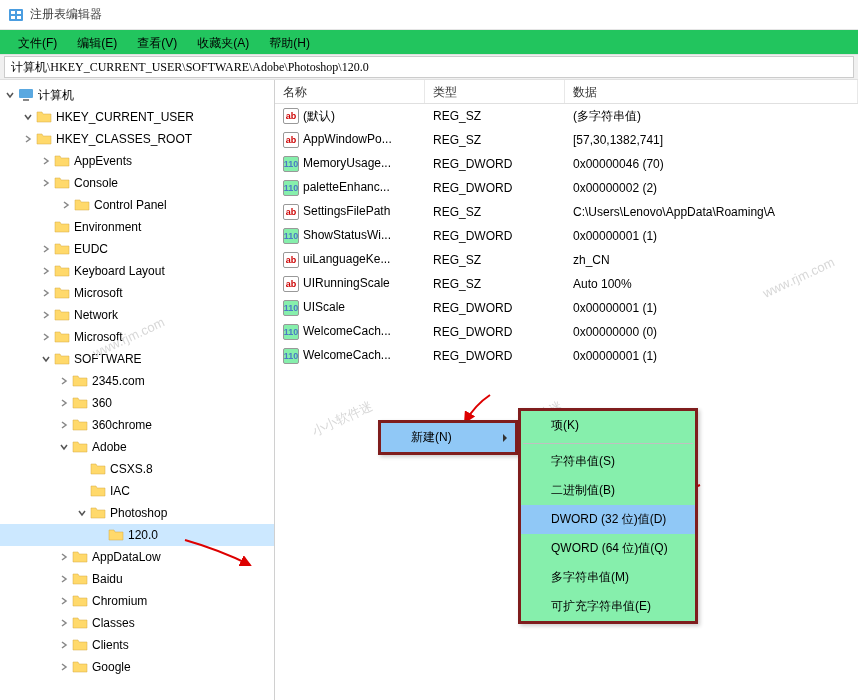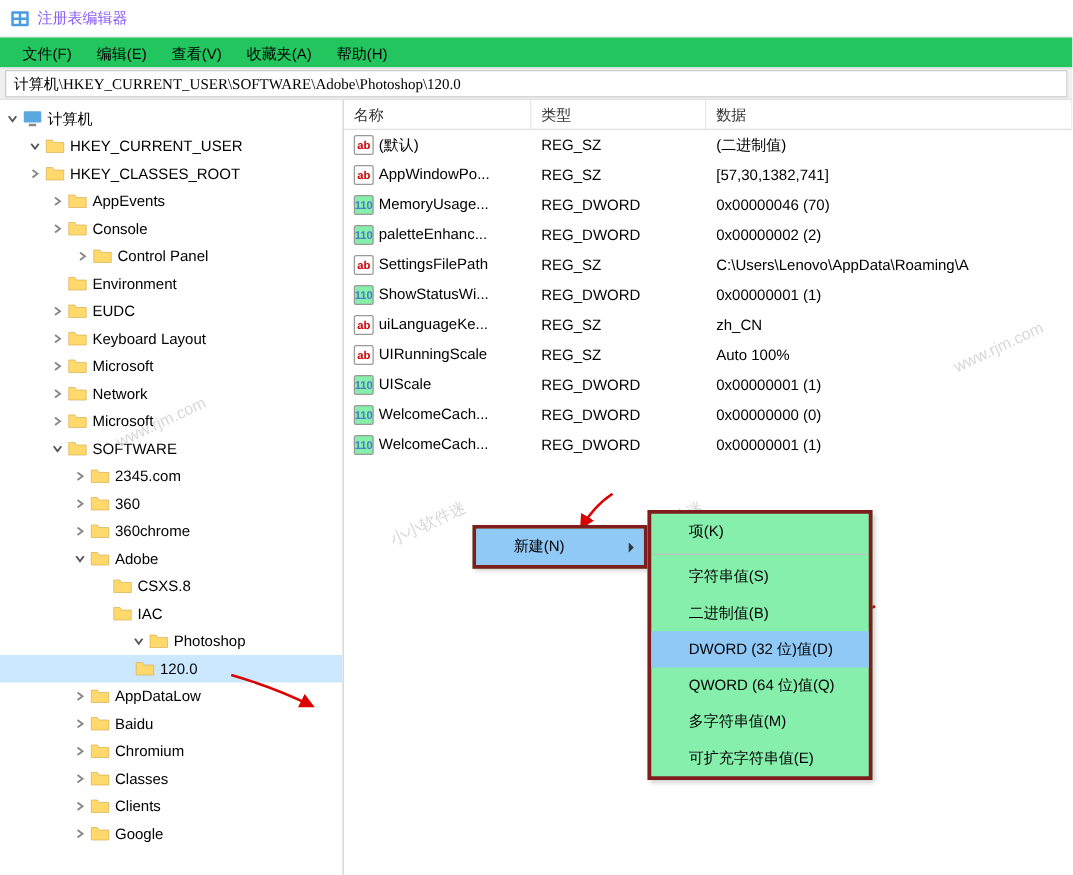--- a/index.html
+++ b/index.html
@@ -1,20 +1,20 @@
 <!DOCTYPE html>
 <html><head>
   <meta charset="utf-8">
   <style>
     * { margin: 0; padding: 0; box-sizing: border-box; font-family: "Microsoft YaHei", "Segoe UI", sans-serif; font-size: 12px; }
     body { background: #fff; width: 858px; height: 700px; overflow: hidden; position: relative; }
     
     .titlebar { height: 30px; display: flex; align-items: center; padding: 0 8px; background: #fff; border-bottom: 1px solid #e5e5e5; }
     .titlebar-icon { width: 16px; height: 16px; margin-right: 6px; }
-    .titlebar-text { font-size: 12px; color: #8b5cf6; }
+    .titlebar-text { font-size: 12px; color: #404040; }
     
     .menubar { height: 24px; display: flex; align-items: flex-end; padding: 0 8px; background: #22c55e; }
     .menu-item { padding: 2px 10px; cursor: default; }
     
     .addressbar { height: 26px; display: flex; align-items: center; background: #f0f0f0; border-top: 1px solid #e0e0e0; border-bottom: 1px solid #e0e0e0; padding: 2px 4px; }
     .addressbar-input { flex: 1; height: 22px; border: 1px solid #ccc; background: #fff; padding: 0 6px; font-size: 12px; font-family: Liberation Serif, serif; }
     
     .content { display: flex; height: calc(700px - 80px); }
     .tree-panel { width: 275px; border-right: 1px solid #d0d0d0; overflow: auto; padding-top: 4px; }
     .list-panel { flex: 1; overflow: auto; position: relative; }
@@ -276,21 +276,21 @@
           </svg>
           <span>CSXS.8</span>
         </div>
         <div class="tree-item" style="padding-left:76px">
           <span class="tree-chevron empty"></span>
           <svg class="folder-icon folder" viewBox="0 0 16 14">
             <path d="M1 3 L1 12 L15 12 L15 4 L7 4 L6 2 L1 2 Z"></path>
           </svg>
           <span>IAC</span>
         </div>
-        <div class="tree-item" style="padding-left:105px">
+        <div class="tree-item" style="padding-left:76px">
           <span class="tree-chevron">
             <svg viewBox="0 0 8 8">
               <path d="M1 2 L4 6 L7 2" fill="none" stroke="#555" stroke-width="1.5"></path>
             </svg>
           </span>
           <svg class="folder-icon folder" viewBox="0 0 16 14">
             <path d="M1 3 L1 12 L15 12 L15 4 L7 4 L6 2 L1 2 Z"></path>
           </svg>
           <span>Photoshop</span>
         </div>
@@ -373,21 +373,21 @@
   <div class="list-panel">
     <div class="list-header">
       <div class="list-header-col col-name">名称</div>
       <div class="list-header-col col-type">类型</div>
       <div class="list-header-col col-data">数据</div>
     </div>
     <div id="list-rows">
         <div class="list-row">
     <div class="list-cell col-name"><span class="value-icon sz">ab</span><span>(默认)</span></div>
     <div class="list-cell col-type">REG_SZ</div>
-    <div class="list-cell col-data">(二进制值)</div>
+    <div class="list-cell col-data">(多字符串值)</div>
   </div>
         <div class="list-row">
     <div class="list-cell col-name"><span class="value-icon sz">ab</span><span>AppWindowPo...</span></div>
     <div class="list-cell col-type">REG_SZ</div>
     <div class="list-cell col-data">[57,30,1382,741]</div>
   </div>
         <div class="list-row">
     <div class="list-cell col-name"><span class="value-icon dw">110</span><span>MemoryUsage...</span></div>
     <div class="list-cell col-type">REG_DWORD</div>
     <div class="list-cell col-data">0x00000046 (70)</div>

